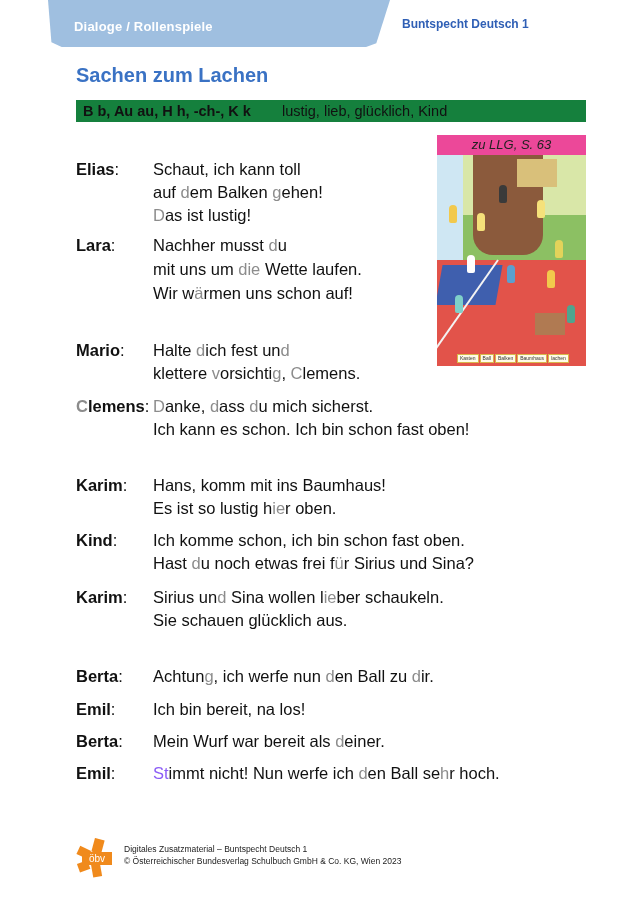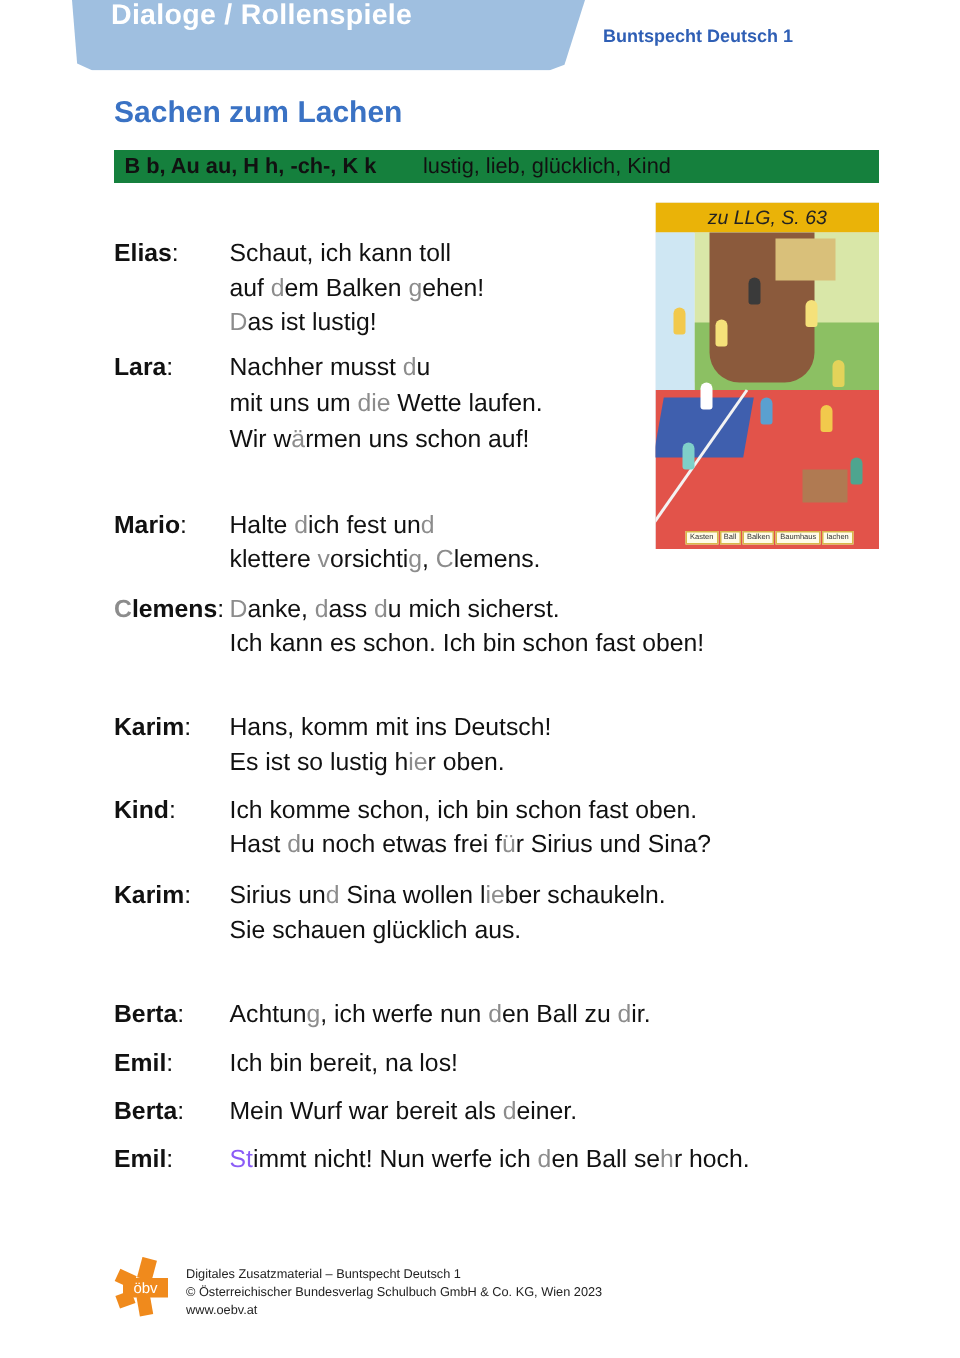--- a/index.html
+++ b/index.html
@@ -9,22 +9,22 @@
     font-family: "Liberation Sans", "DejaVu Sans", sans-serif;
     color: #111111;
   }
   .header-tab {
     position: absolute; left: 48px; top: 0; width: 342px; height: 47px;
     background: #9fbfe0;
     clip-path: polygon(0 0, 100% 0, 96% 92%, 93% 100%, 4% 100%, 1% 90%);
     border-radius: 0 0 10px 10px;
   }
   .header-title {
-    position: absolute; left: 74px; top: 0;
-    font-size: 19px; font-weight: bold; color: #ffffff; letter-spacing: 0.2px;
+    position: absolute; left: 74px; top: 19px;
+    font-size: 13px; font-weight: bold; color: #ffffff; letter-spacing: 0.2px;
   }
   .brand-label {
     position: absolute; left: 402px; top: 17px;
     font-size: 12px; font-weight: bold; color: #2f5fb5;
   }
   .page-title {
     position: absolute; left: 76px; top: 64px;
     font-size: 20px; font-weight: bold; color: #3a72c4;
   }
   .vocab-bar {
@@ -33,21 +33,21 @@
     font-size: 14.5px; line-height: 22px;
   }
   .vocab-letters { position: absolute; left: 7px; font-weight: bold; }
   .vocab-words { position: absolute; left: 206px; }
 
   .picture-box {
     position: absolute; left: 437px; top: 135px; width: 149px; height: 231px;
     overflow: hidden; background: #e8eef7;
   }
   .picture-label {
-    height: 20px; background: #eab308; text-align: center;
+    height: 20px; background: #ec4899; text-align: center;
     font-size: 13px; font-style: italic; line-height: 20px; color: #222;
   }
   .scene { position: relative; height: 211px; }
   .scene .wall { position: absolute; left: 0; top: 0; width: 26px; height: 150px; background: #cfe7f3; }
   .scene .sky { position: absolute; left: 26px; top: 0; right: 0; height: 100px; background: #d9e7a8; }
   .scene .tree { position: absolute; left: 36px; top: 0; width: 70px; height: 100px; background: #8b5a3c; border-radius: 0 0 20px 20px; }
   .scene .house { position: absolute; left: 80px; top: 4px; width: 40px; height: 28px; background: #d9c07a; }
   .scene .grass { position: absolute; left: 26px; top: 60px; right: 0; height: 50px; background: #8cc063; }
   .scene .track { position: absolute; left: 0; top: 105px; right: 0; bottom: 0; background: #e2534a; }
   .scene .mat { position: absolute; left: 2px; top: 110px; width: 60px; height: 40px; background: #3f5fae; transform: skewX(-10deg); }
@@ -146,21 +146,21 @@
     </div>
     <div class="line" style="top: 395px;">
       <span class="speaker"><span class="hl" style="color: rgb(140, 140, 140);">C</span><span>lemens</span><span class="colon">:</span></span>
       <span class="speech"><span class="hl" style="color: rgb(140, 140, 140);">D</span><span>anke, </span><span class="hl" style="color: rgb(140, 140, 140);">d</span><span>ass </span><span class="hl" style="color: rgb(140, 140, 140);">d</span><span>u mich sicherst.</span></span>
     </div>
     <div class="line" style="top: 418px;">
       <span class="speech"><span>Ich kann es schon. Ich bin schon fast oben!</span></span>
     </div>
     <div class="line" style="top: 474px;">
       <span class="speaker"><span>Karim</span><span class="colon">:</span></span>
-      <span class="speech"><span>Hans, komm mit ins Deutsch!</span></span>
+      <span class="speech"><span>Hans, komm mit ins Baumhaus!</span></span>
     </div>
     <div class="line" style="top: 497px;">
       <span class="speech"><span>Es ist so lustig h</span><span class="hl" style="color: rgb(140, 140, 140);">ie</span><span>r oben.</span></span>
     </div>
     <div class="line" style="top: 529px;">
       <span class="speaker"><span>Kind</span><span class="colon">:</span></span>
       <span class="speech"><span>Ich komme schon, ich bin schon fast oben.</span></span>
     </div>
     <div class="line" style="top: 552px;">
       <span class="speech"><span>Hast </span><span class="hl" style="color: rgb(140, 140, 140);">d</span><span>u noch etwas frei f</span><span class="hl" style="color: rgb(140, 140, 140);">ü</span><span>r Sirius und Sina?</span></span>
@@ -196,14 +196,13 @@
     <rect x="2" y="10" width="12" height="9" transform="rotate(25 8 14)"></rect>
     <rect x="2" y="24" width="11" height="9" transform="rotate(-20 7 28)"></rect>
     <rect x="16" y="26" width="9" height="13" transform="rotate(-10 20 32)"></rect>
     <rect x="6" y="14" width="30" height="13"></rect>
   </g>
   <text x="21" y="24" font-size="10" fill="#ffffff" text-anchor="middle" font-family="Liberation Sans, sans-serif">öbv</text>
 </svg>
 <div class="footer-text">
   <div>Digitales Zusatzmaterial – Buntspecht Deutsch 1</div>
   <div>© Österreichischer Bundesverlag Schulbuch GmbH &amp; Co. KG, Wien 2023</div>
-  <div>www.oebv.at</div>
 </div>
 
 </body></html>

